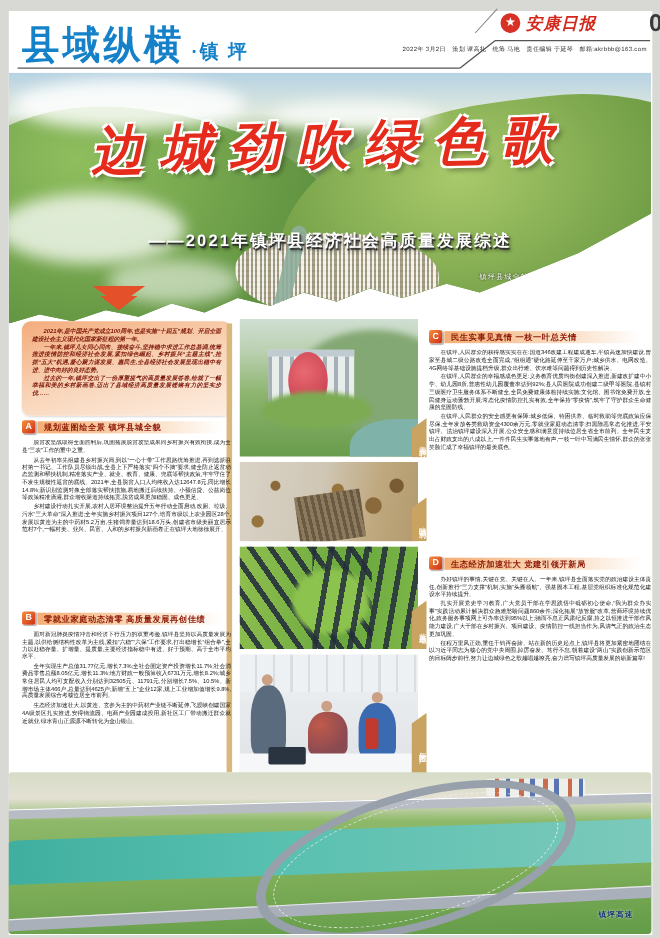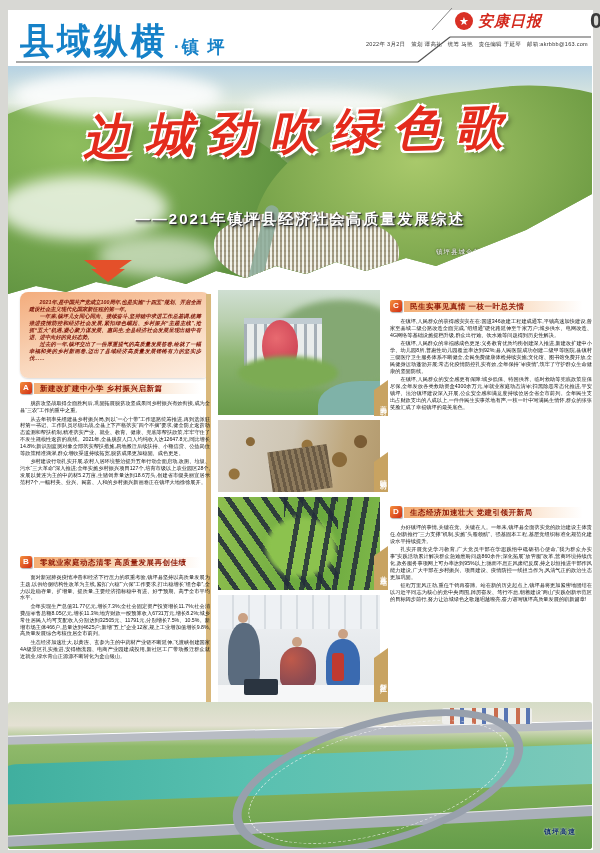--- a/index.html
+++ b/index.html
@@ -203,21 +203,21 @@
 
   <div id="intro">
     <p>2021年,是中国共产党成立100周年,也是实施“十四五”规划、开启全面建设社会主义现代化国家新征程的第一年。</p>
     <p>一年来,镇坪儿女同心同向、接续奋斗,坚持稳中求进工作总基调,统筹推进疫情防控和经济社会发展,紧扣绿色崛起、乡村振兴“主题主线”,抢抓“五大”机遇,凝心聚力谋发展、惠民生,全县经济社会发展呈现出稳中有进、进中向好的良好态势。</p>
     <p>过去的一年,镇坪交出了一份厚重提气的高质量发展答卷,绘就了一幅幸福和美的乡村新画卷,迈出了县域经济高质量发展铿锵有力的坚实步伐……</p>
   </div>
 
   <div id="divider"></div>
 
   <div id="secA-sq" class="sec-sq">A</div>
-  <div id="secA-bar" class="sec-bar">新建改扩建中小学 乡村振兴启新篇</div>
+  <div id="secA-bar" class="sec-bar">规划蓝图绘全景 镇坪县城全貌</div>
   <div id="secA-body" class="sec-body">
     <p>脱贫攻坚战取得全面胜利后,巩固拓展脱贫攻坚成果同乡村振兴有效衔接,成为全县“三农”工作的重中之重。</p>
     <p>从去年初率先组建县乡村振兴局,到以“一心十带”工作思路统筹推进,再到选派驻村第一书记、工作队员尽锐出战,全县上下严格落实“四个不摘”要求,健全防止返贫动态监测和帮扶机制,精准落实产业、就业、教育、健康、兜底等帮扶政策,牢牢守住了不发生规模性返贫的底线。2021年,全县脱贫人口人均纯收入达12647.8元,同比增长14.8%;新识别监测对象全部落实帮扶措施,易地搬迁后续扶持、小额信贷、公益岗位等政策精准滴灌,群众增收渠道持续拓宽,脱贫成果更加稳固、成色更足。</p>
     <p>乡村建设行动扎实开展,农村人居环境整治提升五年行动全面启动,改厕、垃圾、污水“三大革命”深入推进;全年实施乡村振兴项目127个,培育市级以上农业园区28个,发展以黄连为主的中药材5.2万亩,生猪饲养量达到18.6万头,创建省市级美丽宜居示范村7个,一幅村美、业兴、民富、人和的乡村振兴新画卷正在镇坪大地徐徐展开。</p>
   </div>
 
   <div id="secB-sq" class="sec-sq">B</div>
   <div id="secB-bar" class="sec-bar">零就业家庭动态清零 高质量发展再创佳绩</div>
   <div id="secB-body" class="sec-body">
     <p>面对新冠肺炎疫情冲击和经济下行压力的双重考验,镇坪县坚持以高质量发展为主题,以供给侧结构性改革为主线,紧扣“六稳”“六保”工作要求,打出稳增长“组合拳”,全力以赴稳存量、扩增量、提质量,主要经济指标稳中有进、好于预期、高于全市平均水平。</p>

